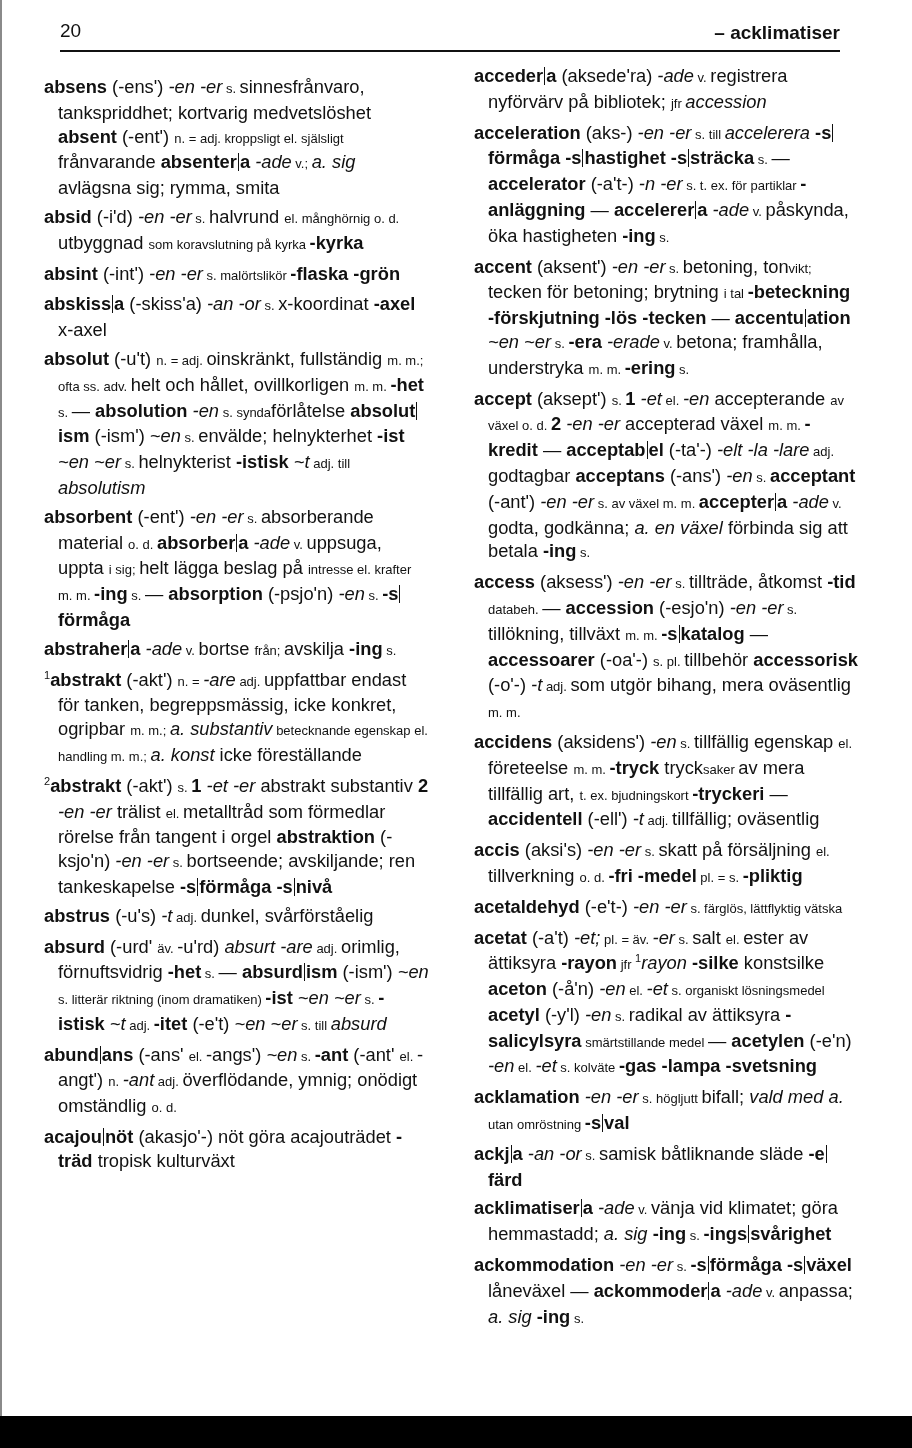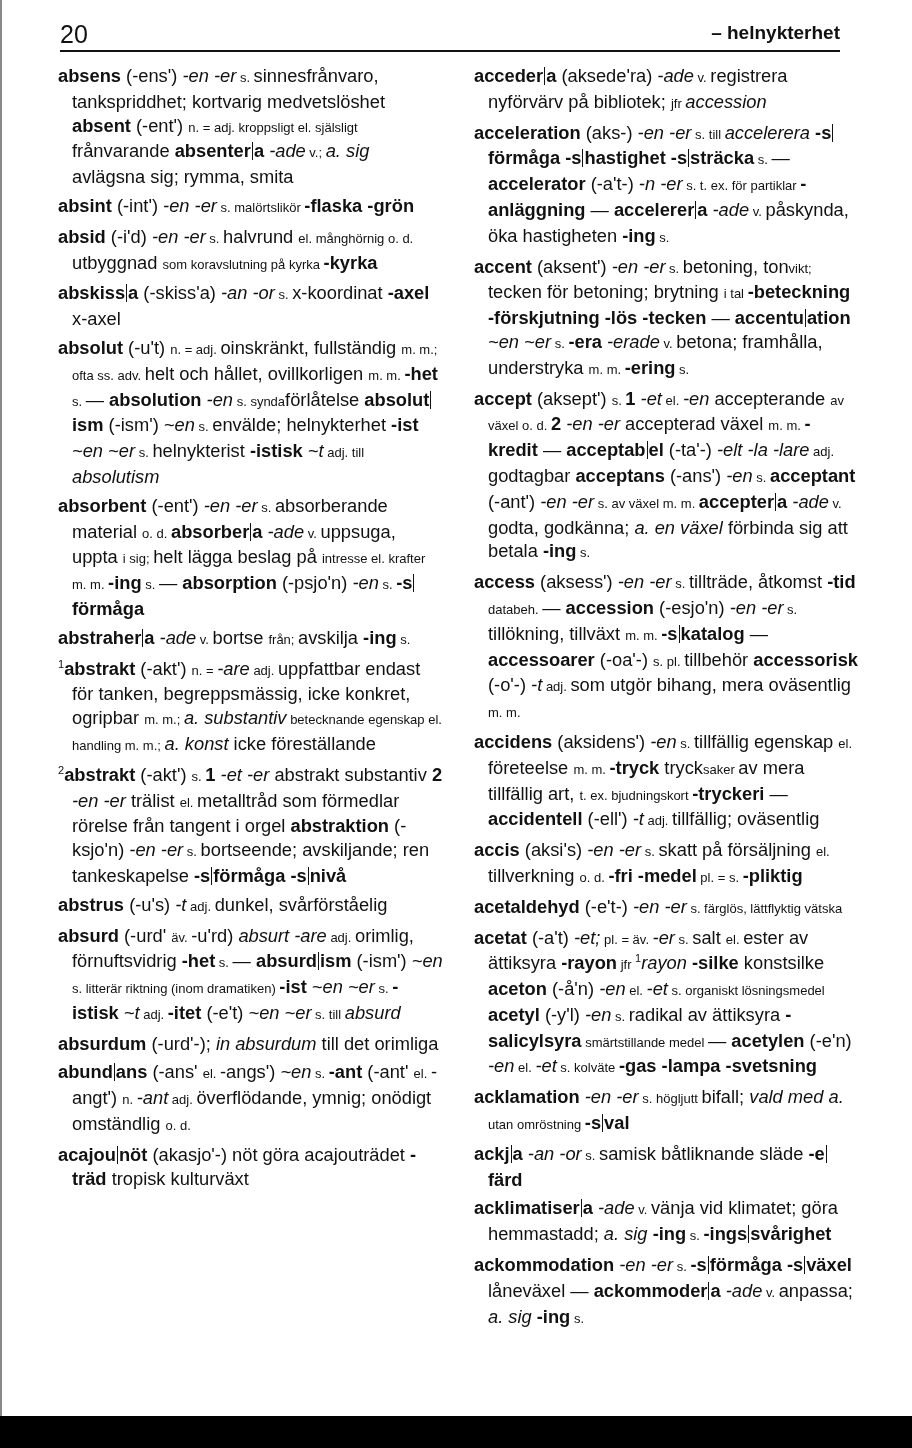--- a/index.html
+++ b/index.html
@@ -3,58 +3,57 @@
 <meta charset="utf-8">
 <style>
   html, body { margin: 0; padding: 0; }
   body {
     width: 912px; height: 1448px; overflow: hidden; position: relative;
     background: #ffffff; color: #111111;
     font-family: "Liberation Sans", "DejaVu Sans", sans-serif;
   }
   .left-edge { position: absolute; left: 0; top: 0; width: 2px; height: 1416px; background: #8a8a8a; }
   .header { position: absolute; left: 60px; right: 72px; top: 18px; height: 30px; }
-  .page-number { position: absolute; left: 0; top: 2px; font-size: 25px; }
+  .page-number { position: absolute; left: 0; top: 2px; font-size: 19px; }
   .running-head { position: absolute; right: 0; top: 4px; font-size: 19px; font-weight: bold; }
   .rule { position: absolute; left: 60px; width: 780px; top: 50px; height: 2px; background: #111; }
   .col { position: absolute; top: 64px; font-size: 18.3px; line-height: 23.8px; }
-  .col.left { left: 58px; width: 385px; }
+  .col.left { left: 44px; width: 385px; margin-top: 11px; }
   .col.right { left: 474px; width: 385px; }
   .entry { padding-left: 14px; text-indent: -14px; margin-bottom: 5px; }
   .b { font-weight: bold; }
   .i { font-style: italic; }
   .s { font-size: 13px; }
   .sup { font-size: 11px; vertical-align: super; line-height: 0; }
   .bar { display: inline-block; width: 1px; height: 18px; background: #111; vertical-align: -3px; margin: 0 1px; }
   .bottom-band { position: absolute; left: 0; right: 0; top: 1416px; bottom: 0; background: #000; }
 </style>
 </head>
 <body>
 
 <div class="left-edge"></div>
 
 <div class="header">
   <span class="page-number">20</span>
-  <span class="running-head">– helnykterhet</span>
+  <span class="running-head">– acklimatiser</span>
 </div>
 <div class="rule"></div>
 
 <div class="col left">
     <div class="entry"><span class="b">absens</span><span class="n"> (-ens') </span><span class="i">-en -er</span><span class="s"> s. </span><span class="n">sinnesfrånvaro, tankspriddhet; kortvarig medvetslöshet </span><span class="b">absent</span><span class="n"> (-ent') </span><span class="s">n. = adj. kroppsligt el. själsligt </span><span class="n">frånvarande </span><span class="b">absenter</span><span class="bar"></span><span class="b">a</span><span class="i"> -ade</span><span class="s"> v.; </span><span class="i">a. sig</span><span class="n"> avlägsna sig; rymma, smita</span></div>
+    <div class="entry"><span class="b">absid</span><span class="n"> (-i'd) </span><span class="i">-en -er</span><span class="s"> s. </span><span class="n">halvrund </span><span class="s">el. månghörnig o. d. </span><span class="n">utbyggnad </span><span class="s">som koravslutning på kyrka </span><span class="b">-kyrka</span></div>
     <div class="entry"><span class="b">absint</span><span class="n"> (-int') </span><span class="i">-en -er</span><span class="s"> s. malörtslikör </span><span class="b">-flaska -grön</span></div>
-    <div class="entry"><span class="b">absid</span><span class="n"> (-i'd) </span><span class="i">-en -er</span><span class="s"> s. </span><span class="n">halvrund </span><span class="s">el. månghörnig o. d. </span><span class="n">utbyggnad </span><span class="s">som koravslutning på kyrka </span><span class="b">-kyrka</span></div>
     <div class="entry"><span class="b">abskiss</span><span class="bar"></span><span class="b">a</span><span class="n"> (-skiss'a) </span><span class="i">-an -or</span><span class="s"> s. </span><span class="n">x-koordinat </span><span class="b">-axel</span><span class="n"> x-axel</span></div>
     <div class="entry"><span class="b">absolut</span><span class="n"> (-u't) </span><span class="s">n. = adj. </span><span class="n">oinskränkt, fullständig </span><span class="s">m. m.; ofta ss. adv. </span><span class="n">helt och hållet, ovillkorligen </span><span class="s">m. m. </span><span class="b">-het</span><span class="s"> s. </span><span class="n">— </span><span class="b">absolution</span><span class="i"> -en</span><span class="s"> s. synda</span><span class="n">förlåtelse </span><span class="b">absolut</span><span class="bar"></span><span class="b">ism</span><span class="n"> (-ism') </span><span class="i">~en</span><span class="s"> s. </span><span class="n">envälde; helnykterhet </span><span class="b">-ist</span><span class="i"> ~en ~er</span><span class="s"> s. </span><span class="n">helnykterist </span><span class="b">-istisk</span><span class="i"> ~t</span><span class="s"> adj. till </span><span class="i">absolutism</span></div>
     <div class="entry"><span class="b">absorbent</span><span class="n"> (-ent') </span><span class="i">-en -er</span><span class="s"> s. </span><span class="n">absorberande material </span><span class="s">o. d. </span><span class="b">absorber</span><span class="bar"></span><span class="b">a</span><span class="i"> -ade</span><span class="s"> v. </span><span class="n">uppsuga, uppta </span><span class="s">i sig; </span><span class="n">helt lägga beslag på </span><span class="s">intresse el. krafter m. m. </span><span class="b">-ing</span><span class="s"> s. </span><span class="n">— </span><span class="b">absorption</span><span class="n"> (-psjo'n) </span><span class="i">-en</span><span class="s"> s. </span><span class="b">-s</span><span class="bar"></span><span class="b">förmåga</span></div>
     <div class="entry"><span class="b">abstraher</span><span class="bar"></span><span class="b">a</span><span class="i"> -ade</span><span class="s"> v. </span><span class="n">bortse </span><span class="s">från; </span><span class="n">avskilja </span><span class="b">-ing</span><span class="s"> s.</span></div>
     <div class="entry"><span class="sup">1</span><span class="b">abstrakt</span><span class="n"> (-akt') </span><span class="s">n. = </span><span class="i">-are</span><span class="s"> adj. </span><span class="n">uppfattbar endast för tanken, begreppsmässig, icke konkret, ogripbar </span><span class="s">m. m.; </span><span class="i">a. substantiv</span><span class="s"> betecknande egenskap el. handling m. m.; </span><span class="i">a. konst</span><span class="n"> icke föreställande</span></div>
     <div class="entry"><span class="sup">2</span><span class="b">abstrakt</span><span class="n"> (-akt') </span><span class="s">s. </span><span class="b">1</span><span class="i"> -et -er</span><span class="n"> abstrakt substantiv </span><span class="b">2</span><span class="i"> -en -er</span><span class="n"> trälist </span><span class="s">el. </span><span class="n">metalltråd som förmedlar rörelse från tangent i orgel </span><span class="b">abstraktion</span><span class="n"> (-ksjo'n) </span><span class="i">-en -er</span><span class="s"> s. </span><span class="n">bortseende; avskiljande; ren tankeskapelse </span><span class="b">-s</span><span class="bar"></span><span class="b">förmåga -s</span><span class="bar"></span><span class="b">nivå</span></div>
     <div class="entry"><span class="b">abstrus</span><span class="n"> (-u's) </span><span class="i">-t</span><span class="s"> adj. </span><span class="n">dunkel, svårförståelig</span></div>
     <div class="entry"><span class="b">absurd</span><span class="n"> (-urd' </span><span class="s">äv. </span><span class="n">-u'rd) </span><span class="i">absurt -are</span><span class="s"> adj. </span><span class="n">orimlig, förnuftsvidrig </span><span class="b">-het</span><span class="s"> s. </span><span class="n">— </span><span class="b">absurd</span><span class="bar"></span><span class="b">ism</span><span class="n"> (-ism') </span><span class="i">~en</span><span class="s"> s. litterär riktning (inom dramatiken) </span><span class="b">-ist</span><span class="i"> ~en ~er</span><span class="s"> s. </span><span class="b">-istisk</span><span class="i"> ~t</span><span class="s"> adj. </span><span class="b">-itet</span><span class="n"> (-e't) </span><span class="i">~en ~er</span><span class="s"> s. till </span><span class="i">absurd</span></div>
-    <div class="entry"><span class="b">absurdum</span><span class="n"> (-urd'-); </span><span class="i">in absurdum</span><span class="n"> till det orimliga</span></div>
     <div class="entry"><span class="b">abund</span><span class="bar"></span><span class="b">ans</span><span class="n"> (-ans' </span><span class="s">el. </span><span class="n">-angs') </span><span class="i">~en</span><span class="s"> s. </span><span class="b">-ant</span><span class="n"> (-ant' </span><span class="s">el. </span><span class="n">-angt') </span><span class="s">n. </span><span class="i">-ant</span><span class="s"> adj. </span><span class="n">överflödande, ymnig; onödigt omständlig </span><span class="s">o. d.</span></div>
     <div class="entry"><span class="b">acajou</span><span class="bar"></span><span class="b">nöt</span><span class="n"> (akasjo'-) nöt göra acajouträdet </span><span class="b">-träd</span><span class="n"> tropisk kulturväxt</span></div>
   </div>
 <div class="col right">
     <div class="entry"><span class="b">acceder</span><span class="bar"></span><span class="b">a</span><span class="n"> (aksede'ra) </span><span class="i">-ade</span><span class="s"> v. </span><span class="n">registrera nyförvärv på bibliotek; </span><span class="s">jfr </span><span class="i">accession</span></div>
     <div class="entry"><span class="b">acceleration</span><span class="n"> (aks-) </span><span class="i">-en -er</span><span class="s"> s. till </span><span class="i">accelerera</span><span class="b"> -s</span><span class="bar"></span><span class="b">förmåga -s</span><span class="bar"></span><span class="b">hastighet -s</span><span class="bar"></span><span class="b">sträcka</span><span class="s"> s. </span><span class="n">— </span><span class="b">accelerator</span><span class="n"> (-a't-) </span><span class="i">-n -er</span><span class="s"> s. t. ex. för partiklar </span><span class="b">-anläggning</span><span class="n"> — </span><span class="b">accelerer</span><span class="bar"></span><span class="b">a</span><span class="i"> -ade</span><span class="s"> v. </span><span class="n">påskynda, öka hastigheten </span><span class="b">-ing</span><span class="s"> s.</span></div>
     <div class="entry"><span class="b">accent</span><span class="n"> (aksent') </span><span class="i">-en -er</span><span class="s"> s. </span><span class="n">betoning, ton</span><span class="s">vikt; </span><span class="n">tecken för betoning; brytning </span><span class="s">i tal </span><span class="b">-beteckning -förskjutning -lös -tecken</span><span class="n"> — </span><span class="b">accentu</span><span class="bar"></span><span class="b">ation</span><span class="i"> ~en ~er</span><span class="s"> s. </span><span class="b">-era</span><span class="i"> -erade</span><span class="s"> v. </span><span class="n">betona; framhålla, understryka </span><span class="s">m. m. </span><span class="b">-ering</span><span class="s"> s.</span></div>
     <div class="entry"><span class="b">accept</span><span class="n"> (aksept') </span><span class="s">s. </span><span class="b">1</span><span class="i"> -et</span><span class="s"> el. </span><span class="i">-en</span><span class="n"> accepterande </span><span class="s">av växel o. d. </span><span class="b">2</span><span class="i"> -en -er</span><span class="n"> accepterad växel </span><span class="s">m. m. </span><span class="b">-kredit</span><span class="n"> — </span><span class="b">acceptab</span><span class="bar"></span><span class="b">el</span><span class="n"> (-ta'-) </span><span class="i">-elt -la -lare</span><span class="s"> adj. </span><span class="n">godtagbar </span><span class="b">acceptans</span><span class="n"> (-ans') </span><span class="i">-en</span><span class="s"> s. </span><span class="b">acceptant</span><span class="n"> (-ant') </span><span class="i">-en -er</span><span class="s"> s. av växel m. m. </span><span class="b">accepter</span><span class="bar"></span><span class="b">a</span><span class="i"> -ade</span><span class="s"> v. </span><span class="n">godta, godkänna; </span><span class="i">a. en växel</span><span class="n"> förbinda sig att betala </span><span class="b">-ing</span><span class="s"> s.</span></div>
     <div class="entry"><span class="b">access</span><span class="n"> (aksess') </span><span class="i">-en -er</span><span class="s"> s. </span><span class="n">tillträde, åtkomst </span><span class="b">-tid</span><span class="s"> databeh. </span><span class="n">— </span><span class="b">accession</span><span class="n"> (-esjo'n) </span><span class="i">-en -er</span><span class="s"> s. </span><span class="n">tillökning, tillväxt </span><span class="s">m. m. </span><span class="b">-s</span><span class="bar"></span><span class="b">katalog</span><span class="n"> — </span><span class="b">accessoarer</span><span class="n"> (-oa'-) </span><span class="s">s. pl. </span><span class="n">tillbehör </span><span class="b">accessorisk</span><span class="n"> (-o'-) </span><span class="i">-t</span><span class="s"> adj. </span><span class="n">som utgör bihang, mera oväsentlig </span><span class="s">m. m.</span></div>
     <div class="entry"><span class="b">accidens</span><span class="n"> (aksidens') </span><span class="i">-en</span><span class="s"> s. </span><span class="n">tillfällig egenskap </span><span class="s">el. </span><span class="n">företeelse </span><span class="s">m. m. </span><span class="b">-tryck</span><span class="n"> tryck</span><span class="s">saker </span><span class="n">av mera tillfällig art, </span><span class="s">t. ex. bjudningskort </span><span class="b">-tryckeri</span><span class="n"> — </span><span class="b">accidentell</span><span class="n"> (-ell') </span><span class="i">-t</span><span class="s"> adj. </span><span class="n">tillfällig; oväsentlig</span></div>

